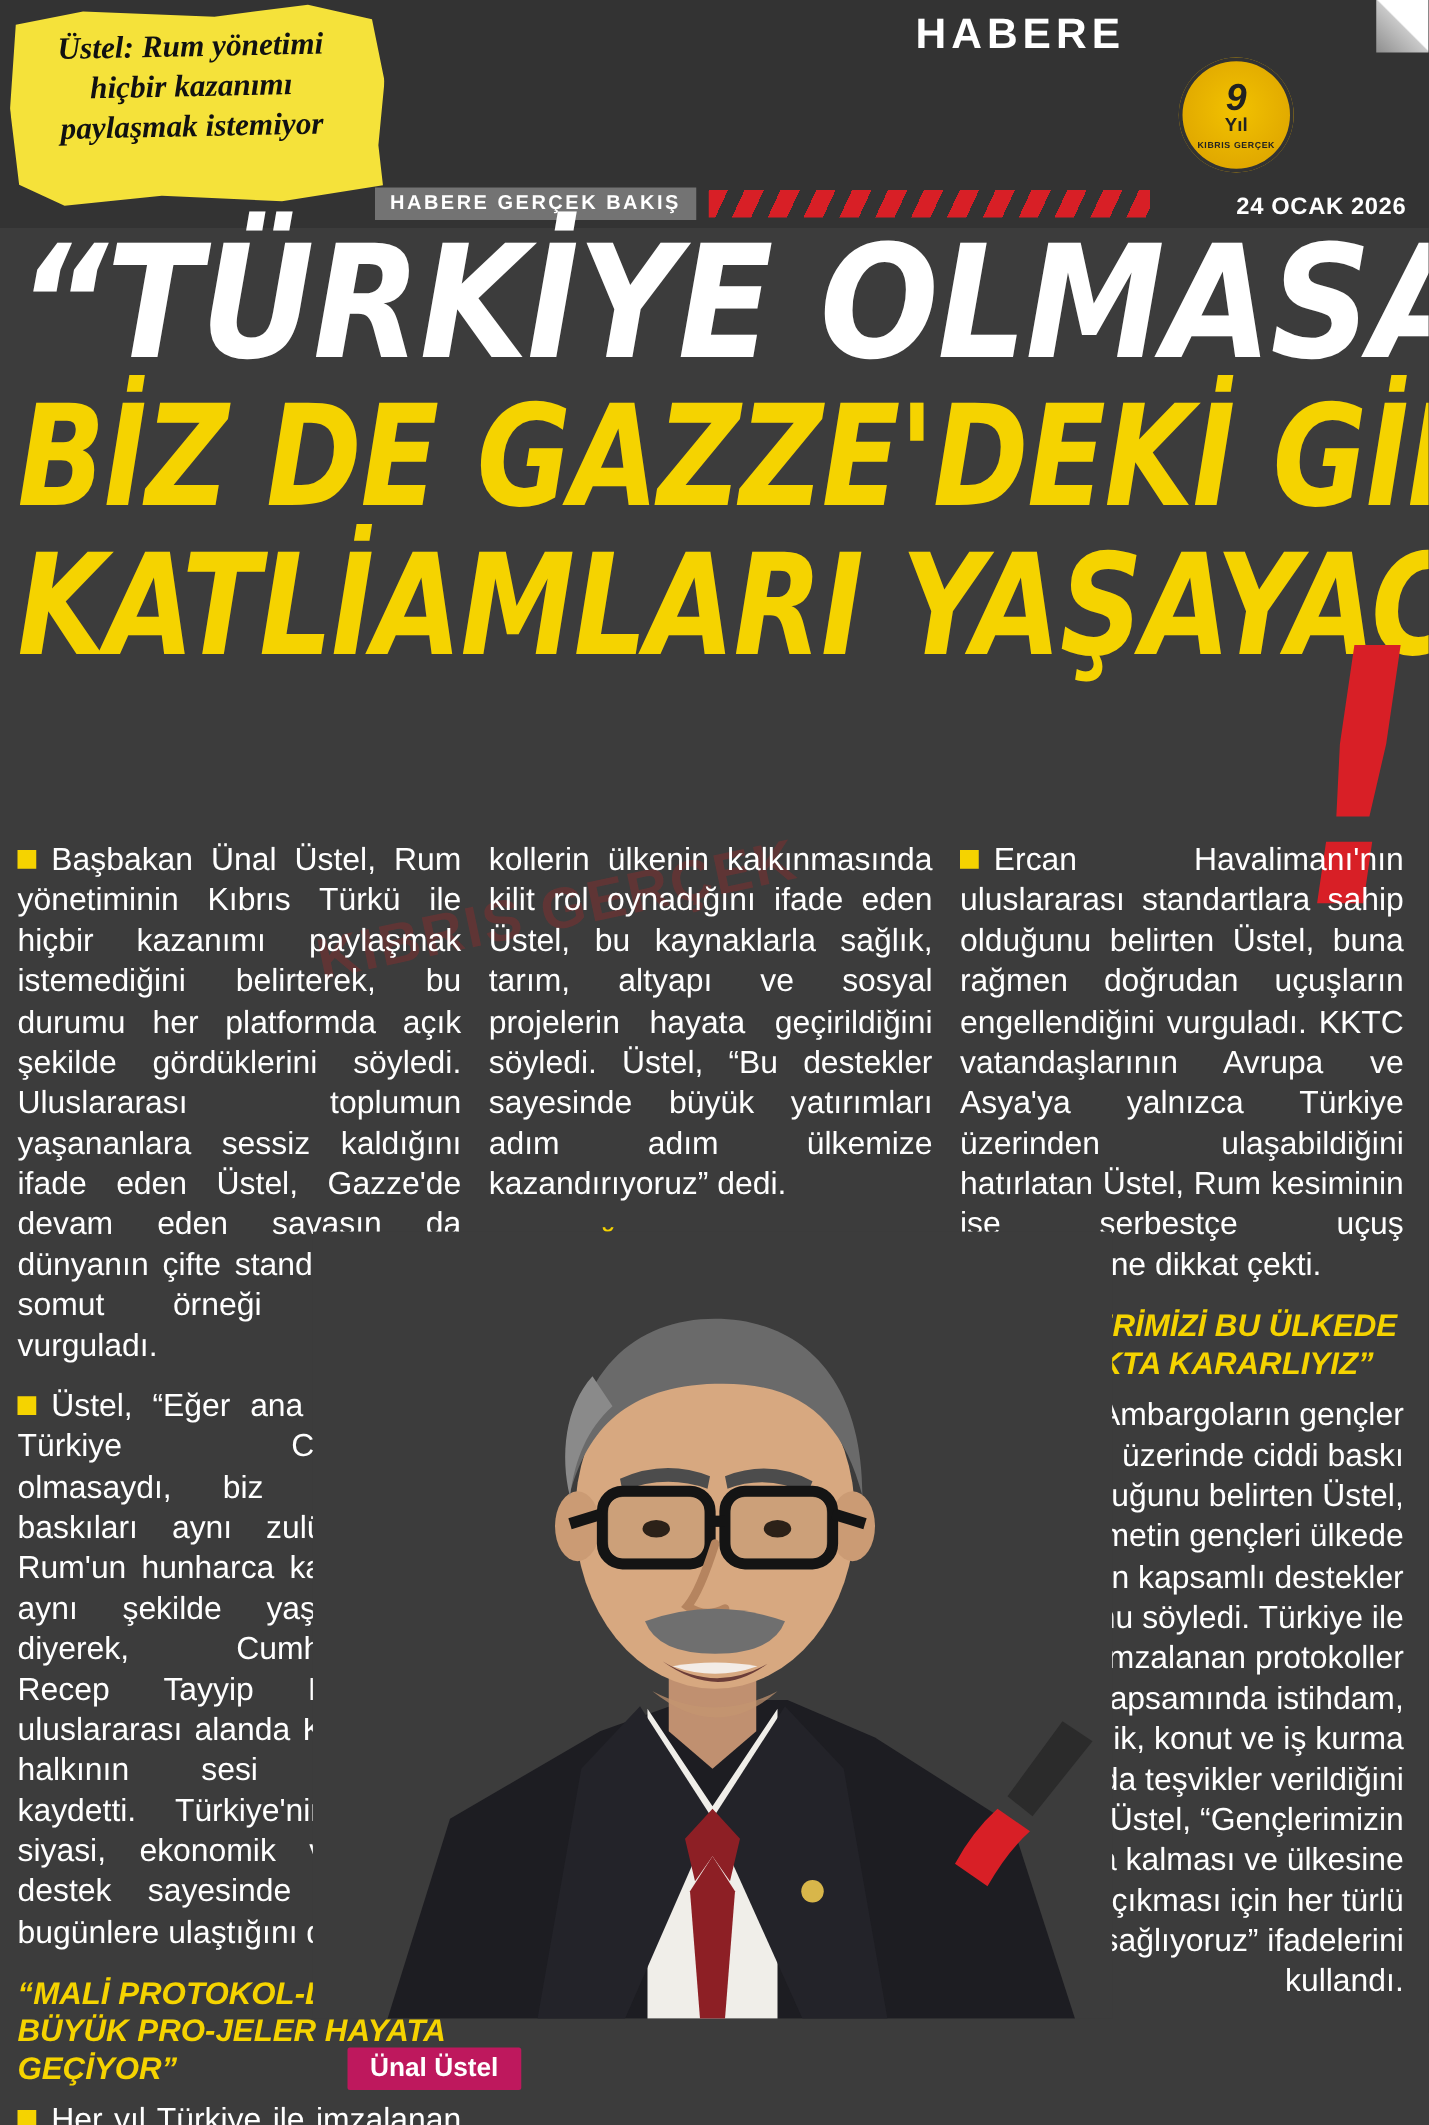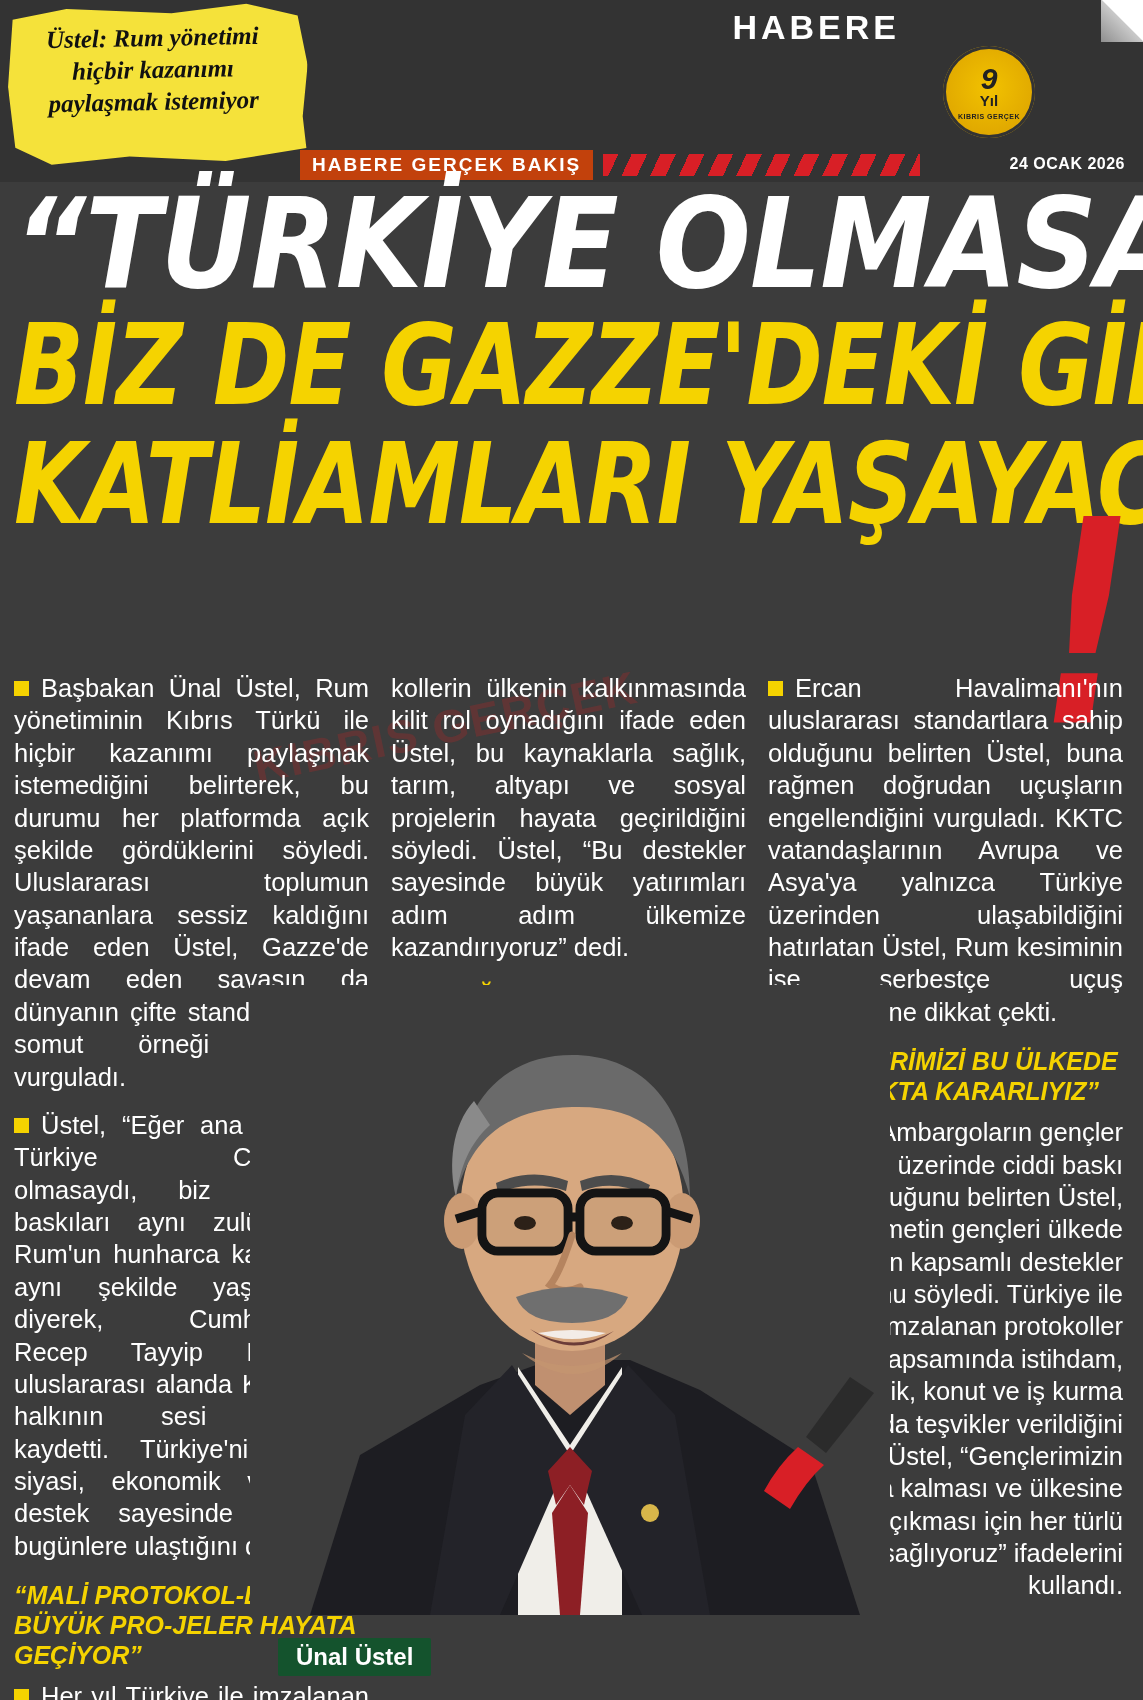--- a/index.html
+++ b/index.html
@@ -62,45 +62,45 @@
   .gercek .c1 { color: #d81f26; }
   .slogan-bar {
     position: absolute;
     left: 300px;
     top: 150px;
     display: flex;
     align-items: center;
     width: 620px;
   }
   .slogan {
-    background: #c2410c;
-    color: #ffffff;
-    font-weight: bold;
-    font-size: 19px;
+    background: #737373;
+    color: #ffffff;
+    font-weight: bold;
+    font-size: 16px;
     letter-spacing: 2px;
     padding: 4px 12px 4px 12px;
     white-space: nowrap;
   }
   .stripes {
     flex: 1;
     height: 22px;
     margin-left: 10px;
     background: repeating-linear-gradient(
       115deg,
       #d81f26 0px, #d81f26 14px,
       #333333 14px, #333333 26px
     );
   }
   .date {
     position: absolute;
     right: 18px;
     top: 155px;
     color: #ffffff;
     font-weight: bold;
-    font-size: 16px;
+    font-size: 19px;
     letter-spacing: 0.5px;
   }
   
   .badge {
     position: absolute;
     right: 108px;
     top: 46px;
     width: 92px;
     height: 92px;
     border-radius: 50%;
@@ -246,24 +246,24 @@
     top: 985px;
     width: 640px;
     height: 630px;
     overflow: hidden;
   }
   .photo svg { display: block; }
   .caption {
     position: absolute;
     left: 278px;
     top: 1638px;
-    background: #14532d;
-    color: #ffffff;
-    font-weight: bold;
-    font-size: 24px;
+    background: #be185d;
+    color: #ffffff;
+    font-weight: bold;
+    font-size: 21px;
     padding: 5px 18px;
     border-radius: 2px;
   }
   .narrowing { }
   .narrowing p { text-align: right; }
 
   
   .watermark {
     position: absolute;
     left: 250px;

